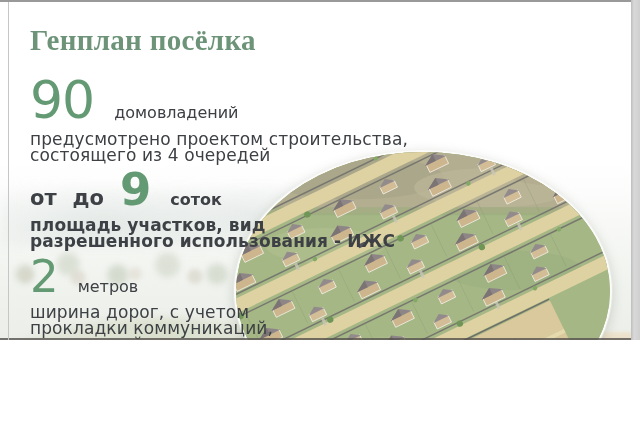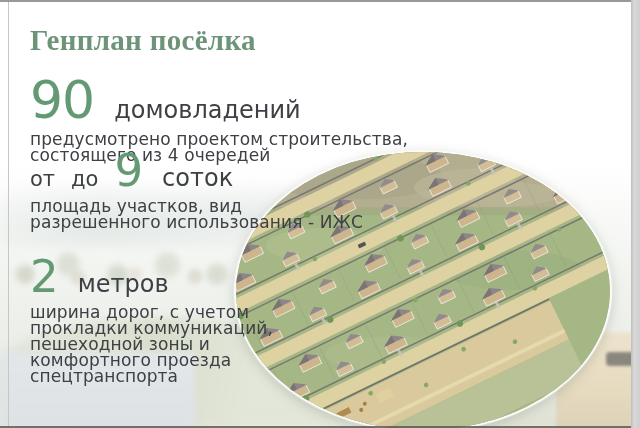--- a/index.html
+++ b/index.html
@@ -1,17 +1,17 @@
 <!DOCTYPE html>
 <html><head>
 <meta charset="utf-8">
 <style>
   html,body{margin:0;padding:0;background:#ffffff;}
   .screenshot{
-    position:relative;width:640px;height:428px;overflow:hidden;
+    position:relative;width:640px;height:340px;overflow:hidden;
     font-family:"DejaVu Sans","Liberation Sans",sans-serif;
     background:#ffffff;
   }
   .page{
     position:absolute;left:0;top:0;width:632px;height:428px;overflow:hidden;
     background:linear-gradient(180deg,#ffffff 0%,#ffffff 38%,#f8f9f7 52%,#eff2ed 68%,#eaede7 85%,#e8ebe5 100%);
   }
   
   .bg{position:absolute;inset:0;z-index:0;}
   .bg div{position:absolute;}
@@ -46,27 +46,27 @@
     filter:blur(1.5px);opacity:.85;background:#7b7872;}
   
   .title{
     position:absolute;left:30px;top:24px;z-index:3;margin:0;
     font-family:"Liberation Serif","DejaVu Serif",serif;
     font-size:29px;font-weight:700;letter-spacing:.3px;
     color:var(--title-green,#6d9478);
   }
   .stat{position:absolute;left:30px;z-index:3;}
   .stat1{top:74px;}
-  .stat2{top:148px;}
+  .stat2{top:167px;font-weight:bold;}
   .stat3{top:254px;}
   .headline{display:flex;align-items:baseline;column-gap:16px;}
   .num{color:var(--number-green,#649a73);line-height:1;letter-spacing:-1px;}
   .num.big{font-size:52px;}
   .num.mid{font-size:45px;}
-  .unit{color:var(--text-dark,#3d4044);font-size:24px;line-height:1;margin-left:4px;}
+  .unit{color:var(--text-dark,#3d4044);font-size:16px;line-height:1;margin-left:4px;}
   .w-sm{color:var(--text-dark,#3d4044);font-size:21px;line-height:1;}
   .desc{
     margin:5px 0 0 0;color:var(--text-dark,#3d4044);
     font-size:17px;line-height:16px;letter-spacing:.1px;white-space:pre-line;
   }
   
   .render{
     position:absolute;left:234px;top:150px;width:378px;height:282px;z-index:2;
     border-radius:50%;overflow:hidden;background:#a6b786;
     border:2.5px solid rgba(255,255,255,.95);

